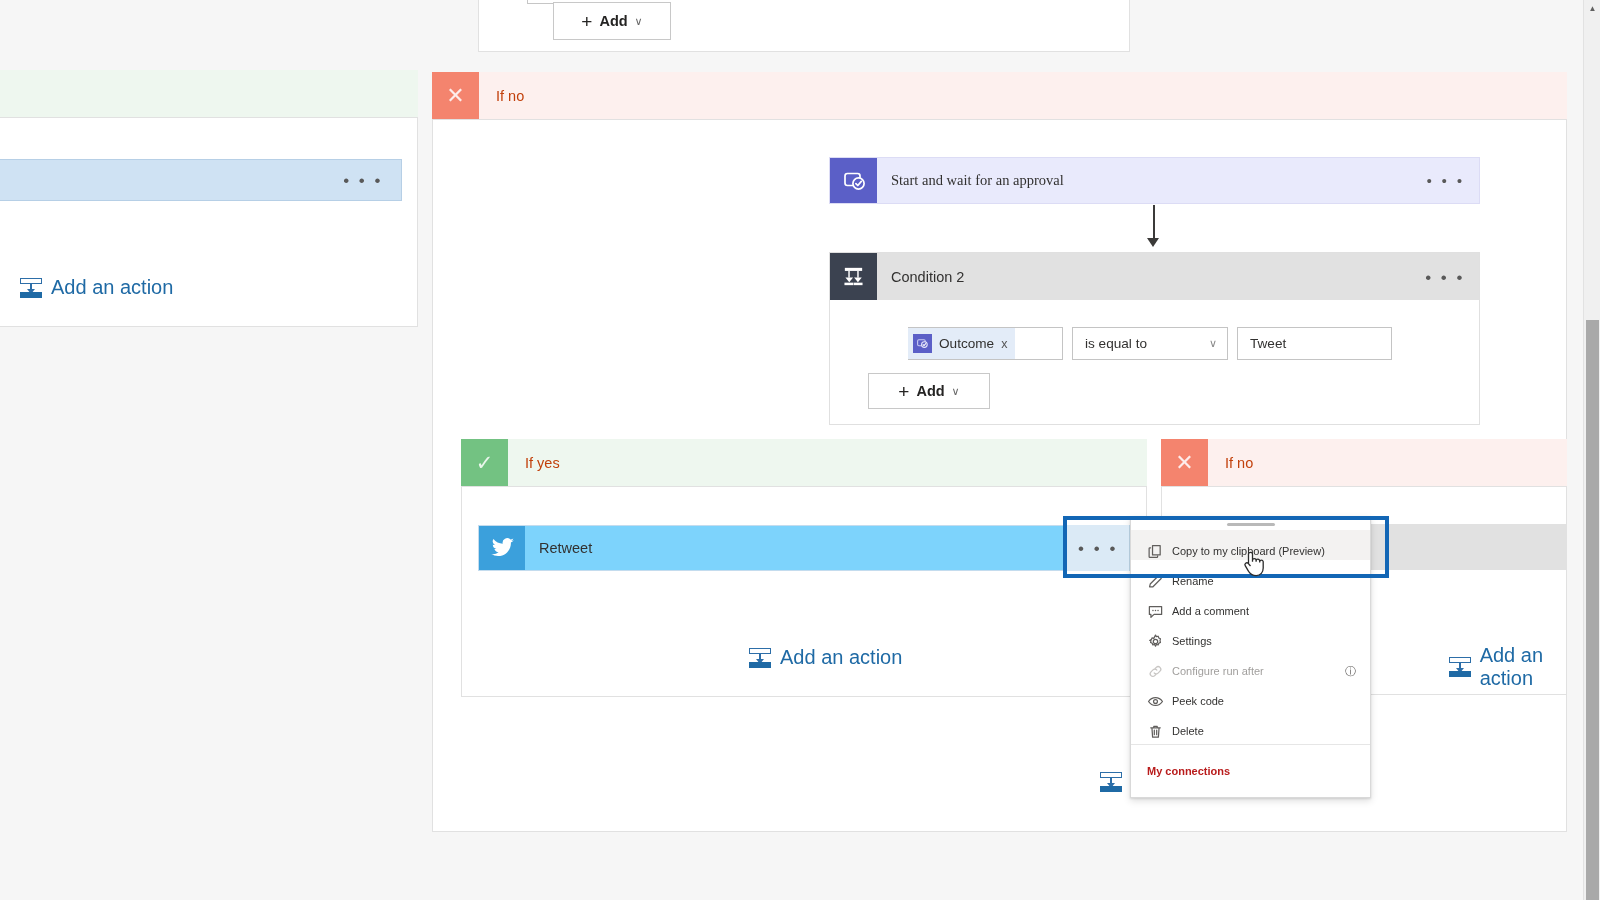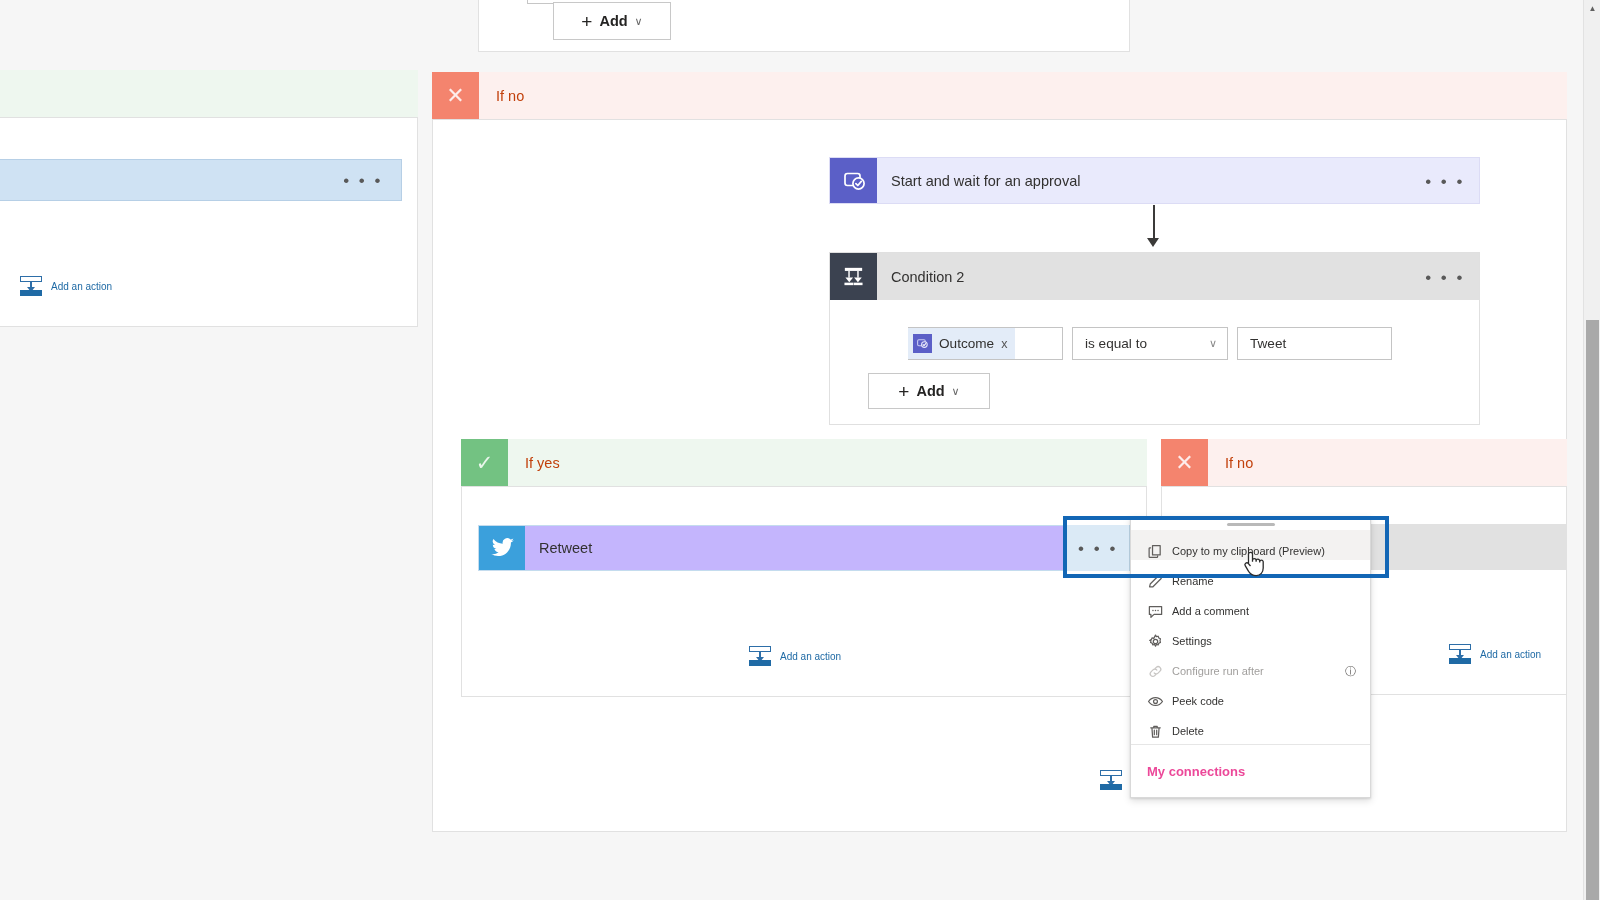--- a/index.html
+++ b/index.html
@@ -35,21 +35,21 @@
   .no-head .tile { background: #f4846e; }
   .no-head .lbl  { background: #fdf0ee; }
   .yes-head .tile { background: #73c282; }
   .yes-head .lbl  { background: #eef7ef; }
 
   .panel { background: #fff; border: 1px solid #e1e1e1; }
 
   
   .add-action {
     display: inline-flex; align-items: center; gap: 9px;
-    color: #1f6aa5; font-size: 10px; cursor: pointer;
+    color: #1f6aa5; font-size: 20px; cursor: pointer;
   }
   .ins-icon { width: 22px; height: 20px; position: relative; display:inline-block; }
   .ins-icon .top { position:absolute; top:0; left:0; width:22px; height:6px; border:1.6px solid #2d6ea8; background:#fff; }
   .ins-icon .stem { position:absolute; top:6px; left:10px; width:1.6px; height:9px; background:#2d6ea8; }
   .ins-icon .arw { position:absolute; top:11px; left:6.5px; width:0;height:0;
     border-left:4.5px solid transparent; border-right:4.5px solid transparent; border-top:5px solid #2d6ea8; }
   .ins-icon .bot { position:absolute; bottom:0; left:0; width:22px; height:6px; background:#1f6aa5; }
 
   
   .add-btn {
@@ -71,21 +71,21 @@
     display: flex; align-items: center; height: 30px; padding: 12px 12px 0 16px;
     font-size: 11px; color: #323130; cursor: pointer; position: relative;
   }
   .menu-item.hover { background: #f3f2f1; }
   .menu-item.disabled { color: #a19f9d; cursor: default; }
   .menu-item .mi-icon { width: 25px; min-width:25px; display:flex; align-items:center; color:#605e5c; }
   .menu-item.disabled .mi-icon { color:#c8c6c4; }
   .menu-item .mi-info { position:absolute; right:14px; color:#605e5c; }
   .menu-sep { height:1px; background:#e6e6e6; margin: 4px 0 0; }
   .menu-foot { height: 52px; display:flex; align-items:center; padding-left:16px; }
-  .menu-foot a { color:#ec4899; font-size:13px; font-weight:bold; text-decoration:none; cursor:pointer; }
+  .menu-foot a { color:#b91c1c; font-size:11px; font-weight:bold; text-decoration:none; cursor:pointer; }
   .menu-grip { width:48px; height:3px; background:#b9b9b9; border-radius:2px; margin:2px auto 4px; }
 
   
   #annot {
     position: absolute; left: 1063px; top: 516px; width: 326px; height: 62px;
     border: 4px solid #1266b5; z-index: 60; pointer-events: none;
   }
 
   
   #cursor { position:absolute; left:1240px; top:548px; z-index:70; pointer-events:none; }
@@ -130,21 +130,21 @@
 
   <div class="branch-head no-head" style="position:absolute; left:432px; top:72px; width:1135px;">
     <div class="tile">
       <span style="color:#fdeceb; font-size:22px; font-weight:300;">✕</span>
     </div>
     <div class="lbl">If no</div>
   </div>
 
   <div class="panel" style="position:absolute; left:432px; top:119px; width:1135px; height:713px; background:#fff;"></div>
 
-  <div class="card-row" style="position:absolute; left:829px; top:157px; width:651px; background:#e9eafc; border:1px solid #dcdcf5;">
+  <div class="card-row" style="position:absolute; left:829px; top:157px; width:651px; background:#e9eafc; border:1px solid #dcdcf5;font-family:Liberation Serif, serif;">
     <div class="card-icon" style="background:#5b5fc7;">
       <svg width="24" height="24" viewBox="0 0 24 24" aria-hidden="true">
         <rect x="3" y="4.5" width="15" height="12" rx="2.4" fill="none" stroke="#fff" stroke-width="1.7"></rect>
         <circle cx="16.5" cy="14.5" r="5.6" fill="#5b5fc7" stroke="#fff" stroke-width="1.7"></circle>
         <path d="M13.9 14.6 l1.9 1.9 l3.5 -4.1" fill="none" stroke="#fff" stroke-width="1.7" stroke-linecap="round" stroke-linejoin="round"></path>
       </svg>
     </div>
     <div class="card-body">
       <span>Start and wait for an approval</span>
       <span class="ellipsis">• • •</span>
@@ -210,21 +210,21 @@
   </div>
 
   <div class="branch-head yes-head" style="position:absolute; left:461px; top:439px; width:686px;">
     <div class="tile">
       <span style="color:#eaf6ec; font-size:21px; font-weight:300;">✓</span>
     </div>
     <div class="lbl">If yes</div>
   </div>
   <div class="panel" style="position:absolute; left:461px; top:486px; width:686px; height:211px; background:#fff;"></div>
 
-  <div class="card-row" style="position:absolute; left:478px; top:525px; width:652px; height:46px; background:#c4b5fd; border:1px solid #c4dcee;">
+  <div class="card-row" style="position:absolute; left:478px; top:525px; width:652px; height:46px; background:#7dd3fc; border:1px solid #c4dcee;">
     <div class="card-icon" style="background:#3ba0dc; width:46px; min-width:46px;">
       <svg width="26" height="26" viewBox="0 0 24 24" aria-hidden="true">
         <path fill="#fff" d="M23 4.9a8.4 8.4 0 0 1-2.4.66 4.2 4.2 0 0 0 1.84-2.32 8.3 8.3 0 0 1-2.65 1.02 4.16 4.16 0 0 0-7.1 3.8 11.82 11.82 0 0 1-8.58-4.36 4.16 4.16 0 0 0 1.29 5.56 4.1 4.1 0 0 1-1.88-.52v.05a4.17 4.17 0 0 0 3.34 4.08 4.2 4.2 0 0 1-1.88.07 4.17 4.17 0 0 0 3.89 2.89A8.36 8.36 0 0 1 2 17.54a11.78 11.78 0 0 0 6.38 1.87c7.66 0 11.85-6.35 11.85-11.85l-.01-.54A8.45 8.45 0 0 0 23 4.9z"></path>
       </svg>
     </div>
     <div class="card-body">
       <span>Retweet</span>
     </div>
   </div>
 

